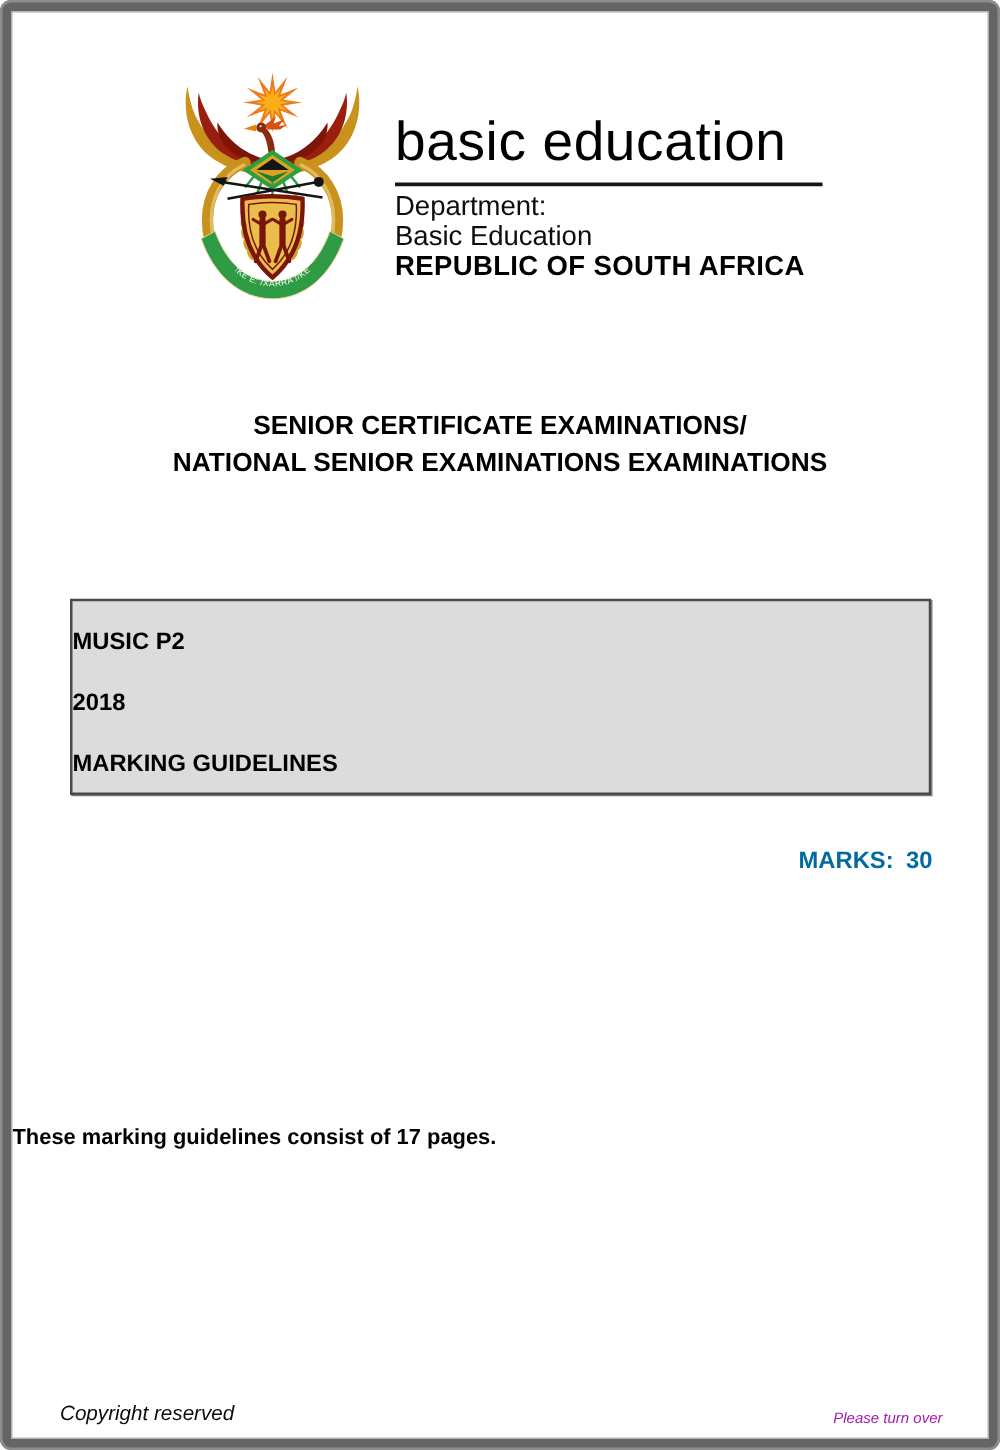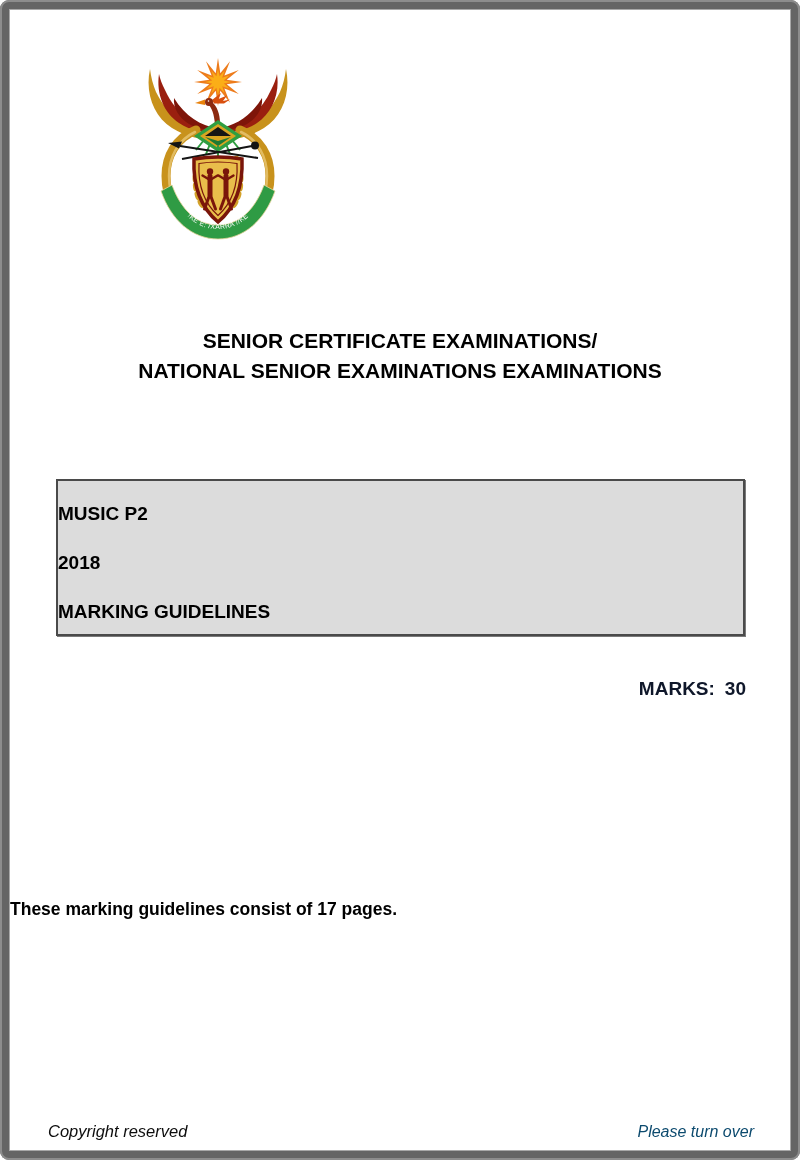--- a/index.html
+++ b/index.html
@@ -25,26 +25,26 @@
     font-weight:bold;font-size:21px;line-height:30px;color:#000;margin-top:20px;}
   .subject-box{
     position:absolute;left:46px;top:469px;width:689px;height:157px;
     background:#dcdcdc;border:2px solid #4a4a4a;box-sizing:border-box;
     font-weight:bold;font-size:19px;color:#000;
     box-shadow:1px 1px 0 #7a7a7a;
     padding-top:22px;
   }
   .box-line{line-height:21px;}
   .box-line + .box-line{margin-top:28px;}
-  .marks{position:absolute;top:668px;right:44px;font-weight:bold;font-size:19px;color:#0f172a;}
+  .marks{position:absolute;top:668px;right:44px;font-weight:bold;font-size:19px;color:#0369a1;}
   .marks-value{margin-left:10px;}
   .note{position:absolute;left:0;right:0;top:889px;
     font-weight:bold;font-size:17.5px;color:#000;}
   .footer-left{position:absolute;left:38px;bottom:9px;font-style:italic;font-size:16.5px;color:#0d0d0d;}
-  .footer-right{position:absolute;right:36px;bottom:9px;font-style:italic;font-size:16px;color:#0c4a6e;}
+  .footer-right{position:absolute;right:36px;bottom:9px;font-style:italic;font-size:12px;color:#a21caf;}
 </style>
 </head>
 <body>
 
 <div class="frame">
   <div class="page">
 
     <div class="logo">
       <svg viewBox="0 0 145 190" width="145" height="190" xmlns="http://www.w3.org/2000/svg">
         <defs>
@@ -126,20 +126,27 @@
         <g>
           <path d="M15,135 C25,164 46,183 72,183 C98,183 119,164 129,135 L118,129 C109,154 93,169 72,169 C51,169 35,154 26,129 Z" fill="#2F9B44" stroke="#E8D49A" stroke-width="0.8"></path>
           <path id="mottoPath" d="M28,141 C38,162 53,173 72,173 C91,173 106,162 116,141" fill="none"></path>
           <text font-size="6.8" fill="#ffffff" letter-spacing="0.4" font-family="Liberation Sans, sans-serif">
             <textPath href="#mottoPath" startOffset="50%" text-anchor="middle">!KE E: /XARRA //KE</textPath>
           </text>
         </g>
       </svg>
     </div>
 
+    <div class="brand">
+      <div class="wordmark">basic education</div>
+      <div class="brand-rule"></div>
+      <div class="dept-line">Department:</div>
+      <div class="dept-line">Basic Education</div>
+      <div class="country">REPUBLIC OF SOUTH AFRICA</div>
+    </div>
 
     <div class="exam-title">
       <div>SENIOR CERTIFICATE EXAMINATIONS/</div>
       <div>NATIONAL SENIOR EXAMINATIONS EXAMINATIONS</div>
     </div>
 
     <div class="subject-box">
       <div class="box-line">MUSIC P2</div>
       <div class="box-line">2018</div>
       <div class="box-line">MARKING GUIDELINES</div>

